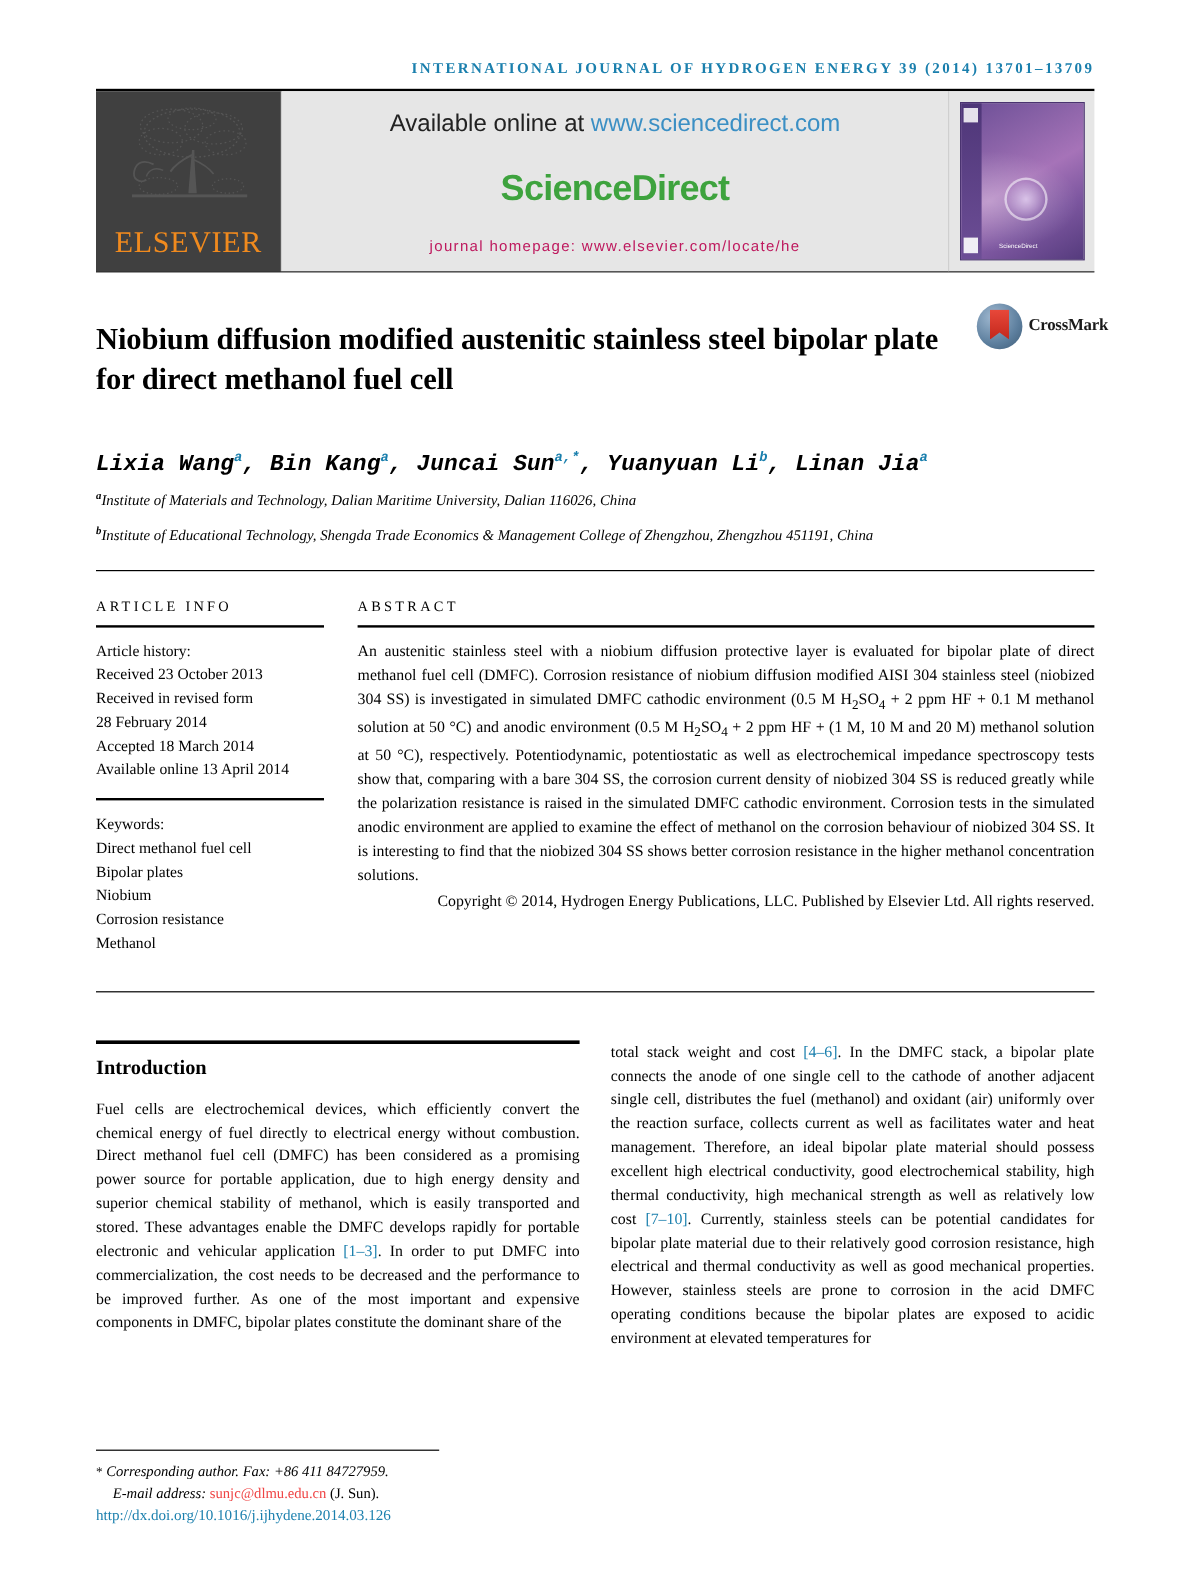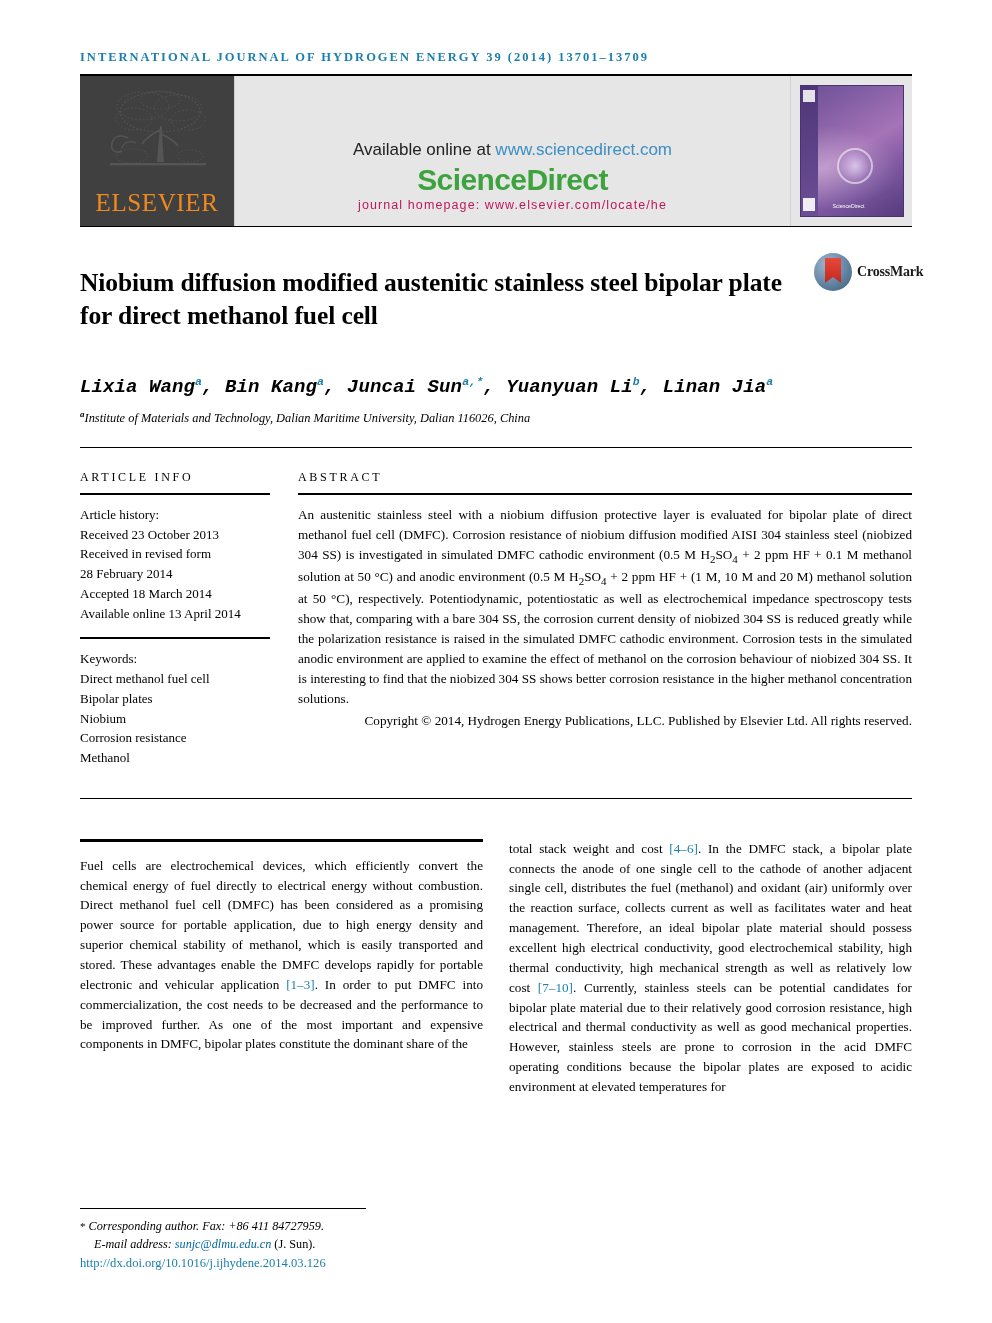--- a/index.html
+++ b/index.html
@@ -11,21 +11,21 @@
     font-family: "Liberation Serif", "DejaVu Serif", serif;
     color: #000000;
     position: relative;
     overflow: hidden;
   }
 
   .page { position: relative; width: 992px; height: 1323px; padding: 0 80px; }
 
   
   .running-head {
-    text-align: left;
+    text-align: right;
     color: #1a7fad;
     font-family: "Liberation Serif", serif;
     font-size: 12.5px;
     letter-spacing: 2.0px;
     font-variant: small-caps;
     font-weight: 600;
     padding-top: 50px;
     white-space: nowrap;
   }
 
@@ -62,23 +62,22 @@
     flex: 0 0 122px;
     background: #e6e6e6;
     display: flex;
     align-items: center;
     justify-content: center;
     border-left: 1px solid #cfcfcf;
   }
 
   .avail-line {
     font-family: "Liberation Sans", sans-serif;
-    font-size: 17px;
+    font-size: 20px;
     color: #222;
-    margin-top: 48px;
   }
   .avail-line .sd-url { color: #3b8fc4; }
   .sciencedirect-word {
     font-family: "Liberation Sans", sans-serif;
     font-weight: bold;
     font-size: 30px;
     color: #3ea33e;
     letter-spacing: -0.6px;
     margin-top: 2px;
   }
@@ -225,21 +224,21 @@
   }
   .body-text.nohead { margin-top: 0; }
   .cite { color: #1a7fad; }
 
   
   .footer { position: absolute; left: 80px; right: 80px; bottom: 52px; }
   .foot-rule { border-top: 1px solid #000; width: 286px; margin-bottom: 8px; }
   .foot-note { font-size: 12.2px; line-height: 1.48; }
   .foot-note .star { font-size: 11px; }
   .foot-note .ital { font-style: italic; }
-  .mail-link { color: #0369a1; font-style: italic; }
+  .mail-link { color: #ef4444; }
   .doi-line { color: #1a7fad; font-size: 12.6px; margin-top: 3px; }
   .copy-line { font-size: 13px; margin-top: 5px; }
 </style>
 </head>
 <body>
 
 <div class="page">
 
   <div class="running-head">INTERNATIONAL JOURNAL OF HYDROGEN ENERGY 39 (2014) 13701–13709</div>
   <div class="rule-thick"></div>
@@ -297,20 +296,23 @@
     <div class="crossmark">
       <div class="cm-badge"></div>
       <div class="cm-word">CrossMark</div>
     </div>
   </div>
 
   <div class="authors">Lixia Wang<sup>a</sup>, Bin Kang<sup>a</sup>, Juncai Sun<sup>a,*</sup>, Yuanyuan Li<sup>b</sup>, Linan Jia<sup>a</sup></div>
   <div class="affil">
     <sup>a</sup><span>Institute of Materials and Technology, Dalian Maritime University, Dalian 116026, China</span>
   </div>
+  <div class="affil">
+    <sup>b</sup><span>Institute of Educational Technology, Shengda Trade Economics &amp; Management College of Zhengzhou, Zhengzhou 451191, China</span>
+  </div>
 
   <div class="rule-after-authors"></div>
 
   <div class="info-abs">
 
     <div class="col-info">
       <div class="sec-label">ARTICLE INFO</div>
       <div class="sec-rule"></div>
       <div class="info-body">
         <div class="info-line">Article history:</div>
@@ -337,20 +339,21 @@
       <div class="abs-body">An austenitic stainless steel with a niobium diffusion protective layer is evaluated for bipolar plate of direct methanol fuel cell (DMFC). Corrosion resistance of niobium diffusion modified AISI 304 stainless steel (niobized 304 SS) is investigated in simulated DMFC cathodic environment (0.5 M H<sub>2</sub>SO<sub>4</sub> + 2 ppm HF + 0.1 M methanol solution at 50 °C) and anodic environment (0.5 M H<sub>2</sub>SO<sub>4</sub> + 2 ppm HF + (1 M, 10 M and 20 M) methanol solution at 50 °C), respectively. Potentiodynamic, potentiostatic as well as electrochemical impedance spectroscopy tests show that, comparing with a bare 304 SS, the corrosion current density of niobized 304 SS is reduced greatly while the polarization resistance is raised in the simulated DMFC cathodic environment. Corrosion tests in the simulated anodic environment are applied to examine the effect of methanol on the corrosion behaviour of niobized 304 SS. It is interesting to find that the niobized 304 SS shows better corrosion resistance in the higher methanol concentration solutions.</div>
       <div class="abs-body abs-copy">Copyright © 2014, Hydrogen Energy Publications, LLC. Published by Elsevier Ltd. All rights reserved.</div>
     </div>
   </div>
 
   <div class="rule-below-abs"></div>
 
   <div class="body-cols">
     <div class="bcol">
       <div class="head-rule"></div>
+      <div class="section-title">Introduction</div>
       <div class="body-text">Fuel cells are electrochemical devices, which efficiently convert the chemical energy of fuel directly to electrical energy without combustion. Direct methanol fuel cell (DMFC) has been considered as a promising power source for portable application, due to high energy density and superior chemical stability of methanol, which is easily transported and stored. These advantages enable the DMFC develops rapidly for portable electronic and vehicular application <span class="cite">[1–3]</span>. In order to put DMFC into commercialization, the cost needs to be decreased and the performance to be improved further. As one of the most important and expensive components in DMFC, bipolar plates constitute the dominant share of the</div>
     </div>
     <div class="bcol">
       <div class="body-text nohead">total stack weight and cost <span class="cite">[4–6]</span>. In the DMFC stack, a bipolar plate connects the anode of one single cell to the cathode of another adjacent single cell, distributes the fuel (methanol) and oxidant (air) uniformly over the reaction surface, collects current as well as facilitates water and heat management. Therefore, an ideal bipolar plate material should possess excellent high electrical conductivity, good electrochemical stability, high thermal conductivity, high mechanical strength as well as relatively low cost <span class="cite">[7–10]</span>. Currently, stainless steels can be potential candidates for bipolar plate material due to their relatively good corrosion resistance, high electrical and thermal conductivity as well as good mechanical properties. However, stainless steels are prone to corrosion in the acid DMFC operating conditions because the bipolar plates are exposed to acidic environment at elevated temperatures for</div>
     </div>
   </div>
 
   <div class="footer">
     <div class="foot-rule"></div>
     <div class="foot-note">

